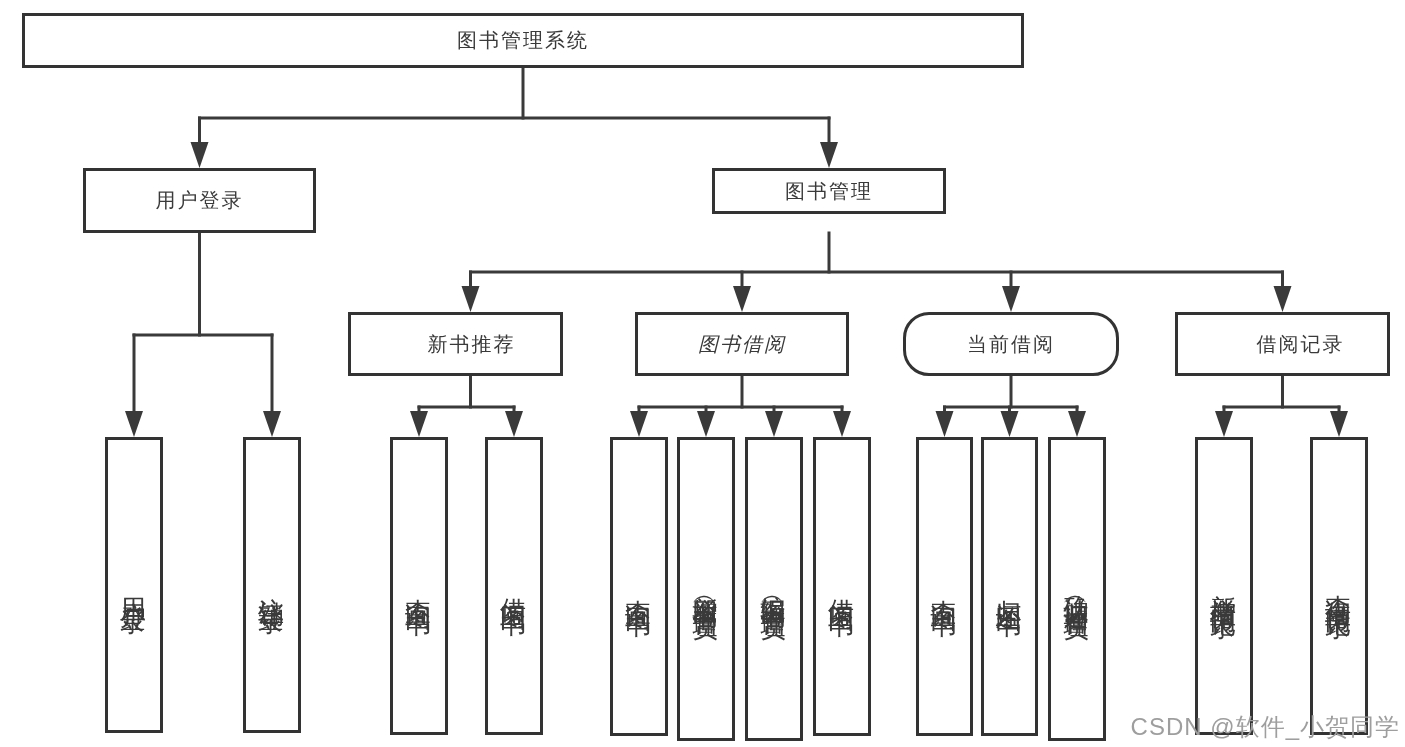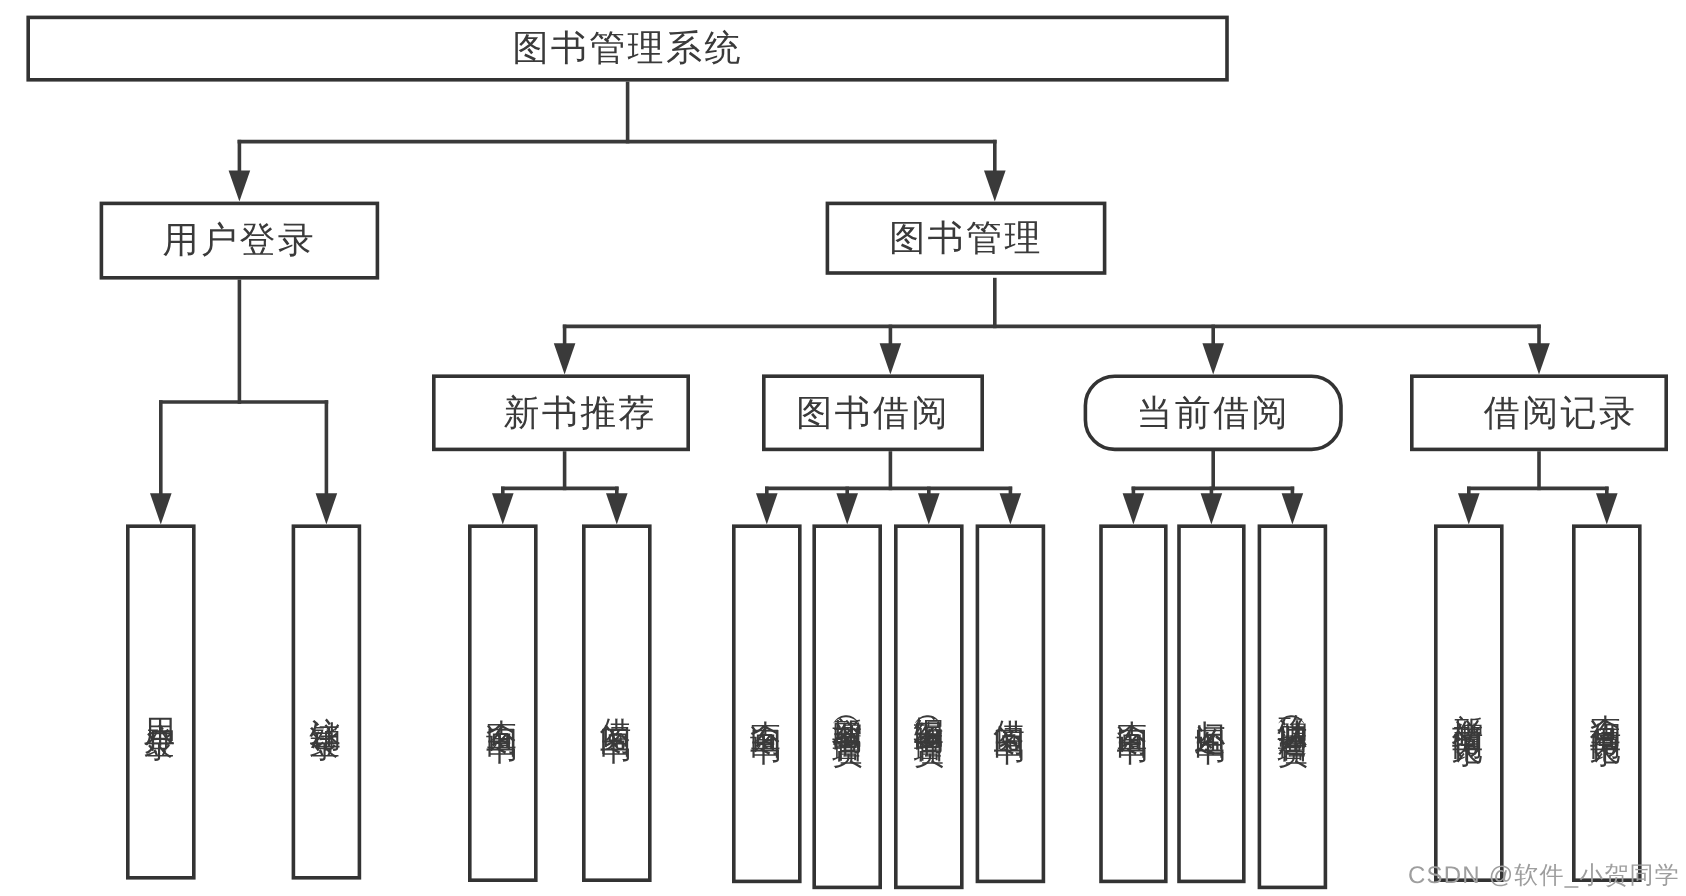--- a/index.html
+++ b/index.html
@@ -26,40 +26,40 @@
     box-sizing: border-box;
     background: #ffffff;
     border: 3px solid #333333;
     display: flex;
     align-items: center;
     justify-content: center;
     color: #3a3a3a;
     z-index: 2;
   }
   .h-node .node-label {
-    font-size: 30px;
+    font-size: 20px;
     letter-spacing: 2px;
     white-space: nowrap;
   }
   .v-node .node-label {
     writing-mode: vertical-rl;
     text-orientation: mixed;
     font-size: 26px;
     letter-spacing: 4px;
     white-space: nowrap;
   }
   .v-node.long-label .node-label {
     font-size: 25px;
     letter-spacing: 3px;
   }
   #watermark {
     position: absolute;
     right: 5px;
     bottom: 4px;
-    font-size: 20px;
+    font-size: 24px;
     letter-spacing: 1px;
     color: #9e9e9e;
     z-index: 3;
     white-space: nowrap;
   }
 </style>
 </head>
 <body>
 
 <div id="canvas">
@@ -117,27 +117,27 @@
       <line x1="1339" y1="407" x2="1339" y2="417" stroke="#3a3a3a" stroke-width="3" stroke-linecap="square"></line>
       <polygon points="1330,411 1348,411 1339,437" fill="#3a3a3a"></polygon>
     </svg>
   <div id="nodes">
       <div class="node h-node" style="left: 22px; top: 13px; width: 1002px; height: 55px;">
         <span class="node-label">图书管理系统</span>
       </div>
       <div class="node h-node" style="left: 83px; top: 168px; width: 233px; height: 65px;">
         <span class="node-label">用户登录</span>
       </div>
-      <div class="node h-node" style="left: 688px; top: 168px; width: 234px; height: 61px;">
+      <div class="node h-node" style="left: 712px; top: 168px; width: 234px; height: 46px;">
         <span class="node-label">图书管理</span>
       </div>
-      <div class="node h-node" style="left: 360px; top: 312px; width: 215px; height: 64px; padding-left: 32px;">
+      <div class="node h-node" style="left: 348px; top: 312px; width: 215px; height: 64px; padding-left: 32px;">
         <span class="node-label">新书推荐</span>
       </div>
-      <div class="node h-node" style="left: 635px; top: 312px; width: 185px; height: 64px;">
+      <div class="node h-node" style="left: 635px; top: 312px; width: 214px; height: 64px; font-style: italic;">
         <span class="node-label">图书借阅</span>
       </div>
       <div class="node h-node" style="left: 903px; top: 312px; width: 216px; height: 64px; border-radius: 26px;">
         <span class="node-label">当前借阅</span>
       </div>
       <div class="node h-node" style="left: 1175px; top: 312px; width: 215px; height: 64px; padding-left: 36px;">
         <span class="node-label">借阅记录</span>
       </div>
       <div class="node v-node" style="left: 105px; top: 437px; width: 58px; height: 296px;">
         <span class="node-label">用户登录</span>

